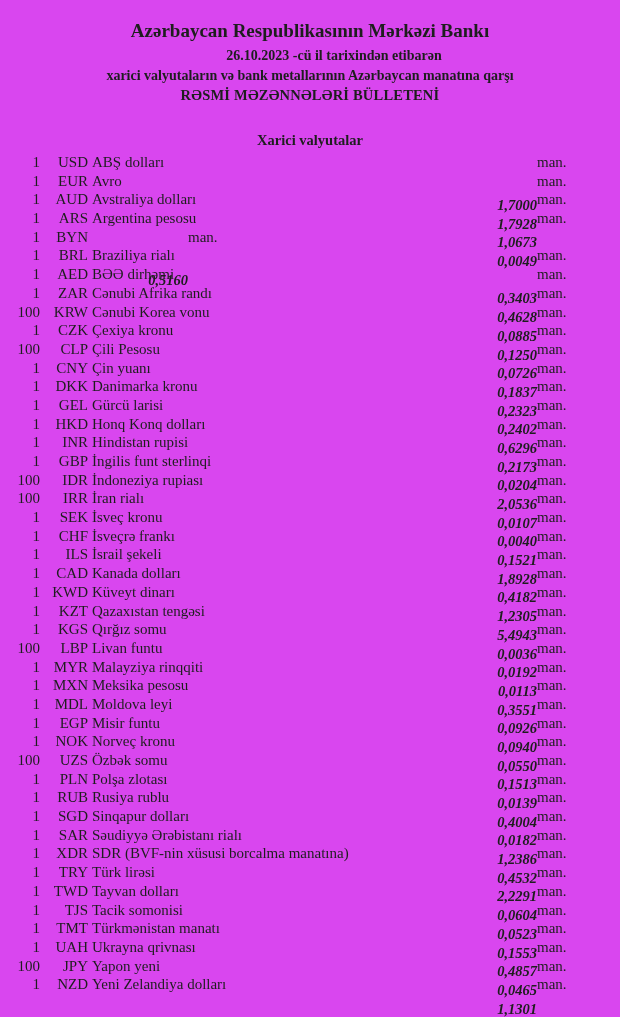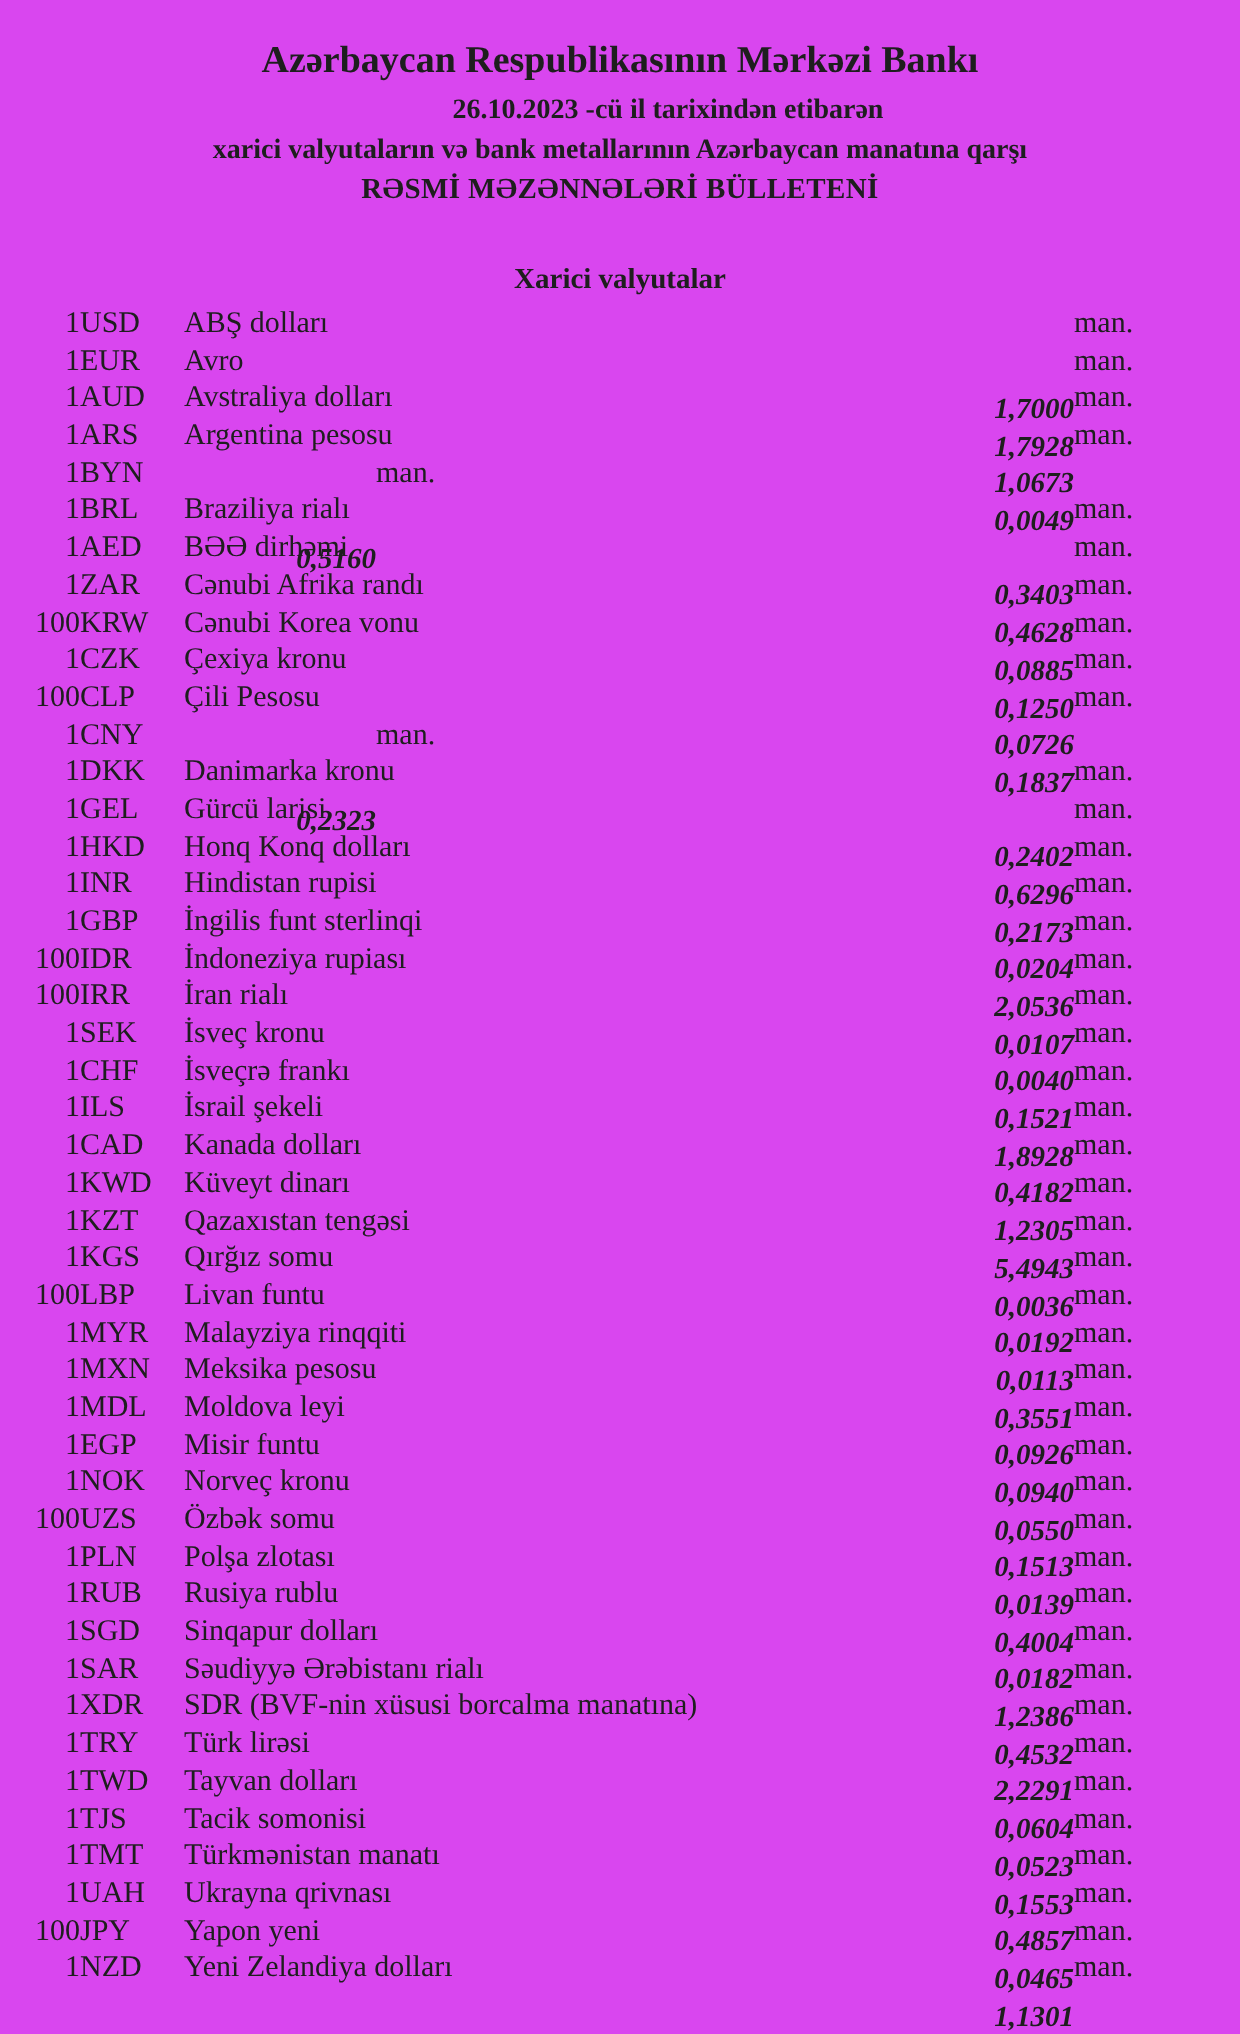--- a/index.html
+++ b/index.html
@@ -30,21 +30,21 @@
     position: absolute; top: 153px; left: 0;
     width: 620px;
   }
   .rate-row {
     display: flex;
     height: 18.7px; line-height: 18.7px;
     font-size: 15px;
     white-space: nowrap;
   }
   .cell-qty  { width: 40px;  text-align: right; }
-  .cell-code { width: 48px;  text-align: left; }
+  .cell-code { width: 48px;  text-align: right; }
   .cell-name { flex: 1; padding-left: 4px; overflow: hidden; }
   .cell-rate {
     width: 100px; text-align: right;
     font-weight: 700; font-style: italic; font-size: 14.5px; margin-top: 43px;
   }
   .cell-unit {
     width: 83px; padding-left: 0; box-sizing: border-box;
     text-align: left;
   }
 </style>
@@ -137,20 +137,21 @@
       <div class="rate-row">
         <span class="cell-qty">100</span>
         <span class="cell-code">CLP</span>
         <span class="cell-name">Çili Pesosu</span>
         <span class="cell-rate">0,1837</span>
         <span class="cell-unit">man.</span>
       </div>
       <div class="rate-row">
         <span class="cell-qty">1</span>
         <span class="cell-code">CNY</span>
+        <span class="cell-name">Çin yuanı</span>
         <span class="cell-rate">0,2323</span>
         <span class="cell-unit">man.</span>
       </div>
       <div class="rate-row">
         <span class="cell-qty">1</span>
         <span class="cell-code">DKK</span>
         <span class="cell-name">Danimarka kronu</span>
         <span class="cell-rate">0,2402</span>
         <span class="cell-unit">man.</span>
       </div>

